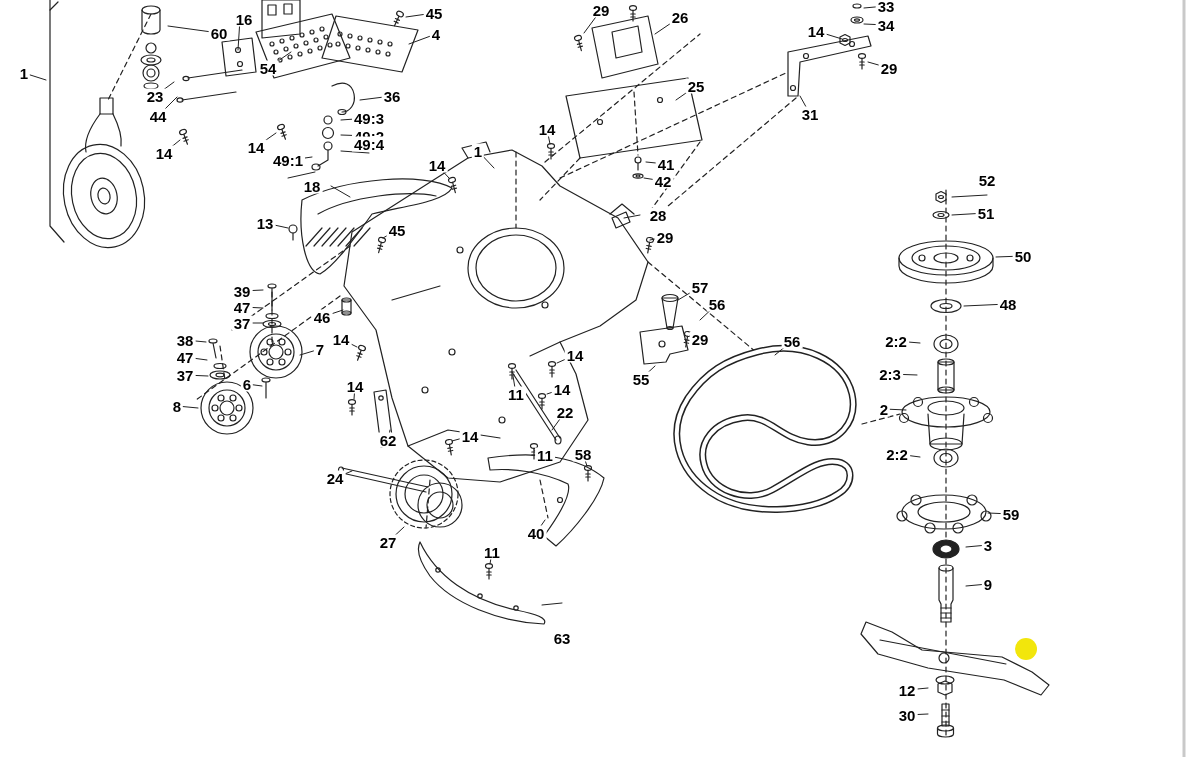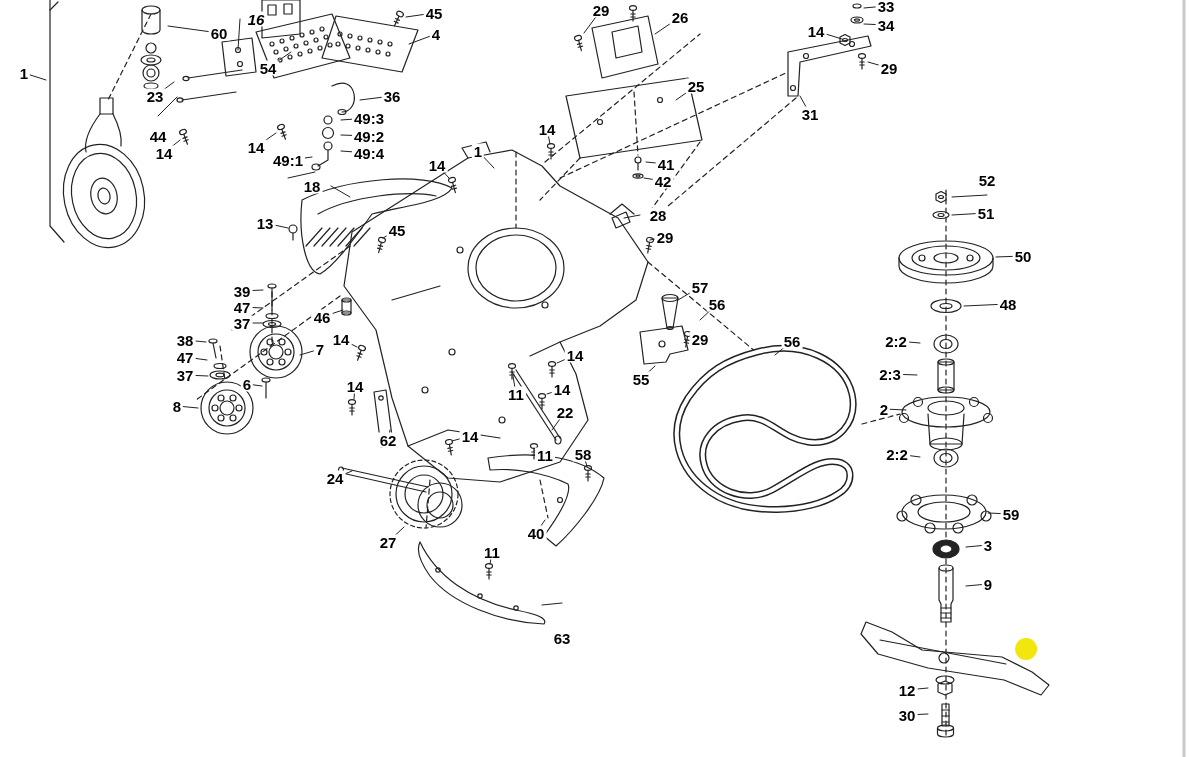--- a/index.html
+++ b/index.html
@@ -411,37 +411,37 @@
           <line x1="562" y1="603" x2="542" y2="605"></line>
           <line x1="907" y1="690" x2="928" y2="688"></line>
           <line x1="907" y1="715" x2="928" y2="714"></line>
         </g>
   </g>
 </svg>
 
 <div id="callout-layer">
       <span class="callout" style="left: 24px; top: 73px;">1</span>
       <span class="callout" style="left: 219px; top: 33px;">60</span>
-      <span class="callout" style="left: 256px; top: 19px; font-style: italic;">16</span>
+      <span class="callout" style="left: 244px; top: 19px;">16</span>
       <span class="callout" style="left: 268px; top: 68px;">54</span>
       <span class="callout" style="left: 434px; top: 13px;">45</span>
       <span class="callout" style="left: 436px; top: 34px;">4</span>
       <span class="callout" style="left: 601px; top: 10px;">29</span>
       <span class="callout" style="left: 680px; top: 17px;">26</span>
       <span class="callout" style="left: 886px; top: 6px;">33</span>
       <span class="callout" style="left: 886px; top: 25px;">34</span>
       <span class="callout" style="left: 816px; top: 31px;">14</span>
       <span class="callout" style="left: 889px; top: 68px;">29</span>
       <span class="callout" style="left: 155px; top: 96px;">23</span>
-      <span class="callout" style="left: 158px; top: 116px; margin-top: 20px;">44</span>
+      <span class="callout" style="left: 158px; top: 116px;">44</span>
       <span class="callout" style="left: 392px; top: 96px;">36</span>
       <span class="callout" style="left: 369px; top: 118px;">49:3</span>
       <span class="callout" style="left: 369px; top: 136px;">49:2</span>
       <span class="callout" style="left: 284px; top: 161px;">49</span>
-      <span class="callout" style="left: 369px; top: 153px;">49:4</span>
+      <span class="callout" style="left: 369px; top: 144px;">49:4</span>
       <span class="callout" style="left: 288px; top: 160px; text-align: center;">49:1</span>
       <span class="callout" style="left: 164px; top: 153px;">14</span>
       <span class="callout" style="left: 256px; top: 147px;">14</span>
       <span class="callout" style="left: 696px; top: 86px;">25</span>
       <span class="callout" style="left: 810px; top: 114px;">31</span>
       <span class="callout" style="left: 547px; top: 129px;">14</span>
       <span class="callout" style="left: 478px; top: 151px;">1</span>
       <span class="callout" style="left: 437px; top: 165px;">14</span>
       <span class="callout" style="left: 666px; top: 164px;">41</span>
       <span class="callout" style="left: 663px; top: 181px;">42</span>

